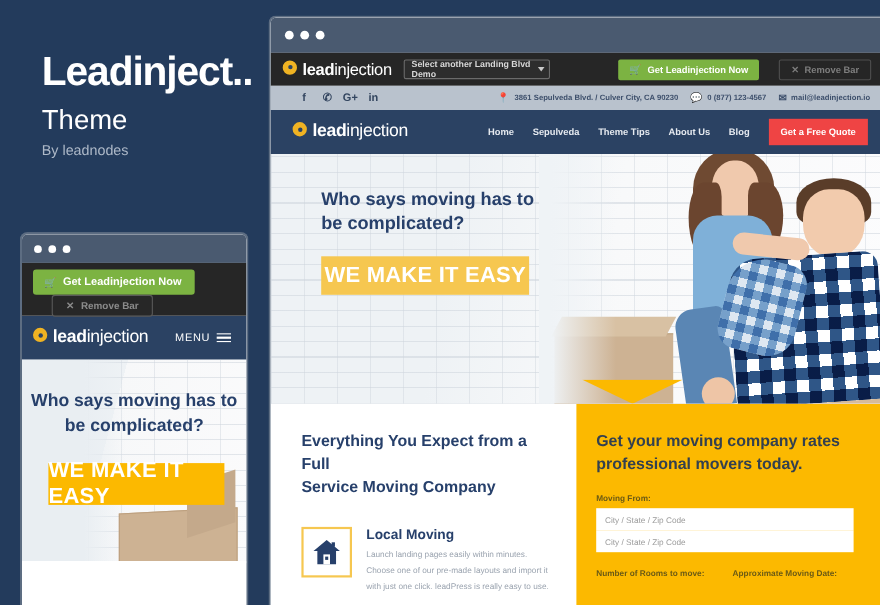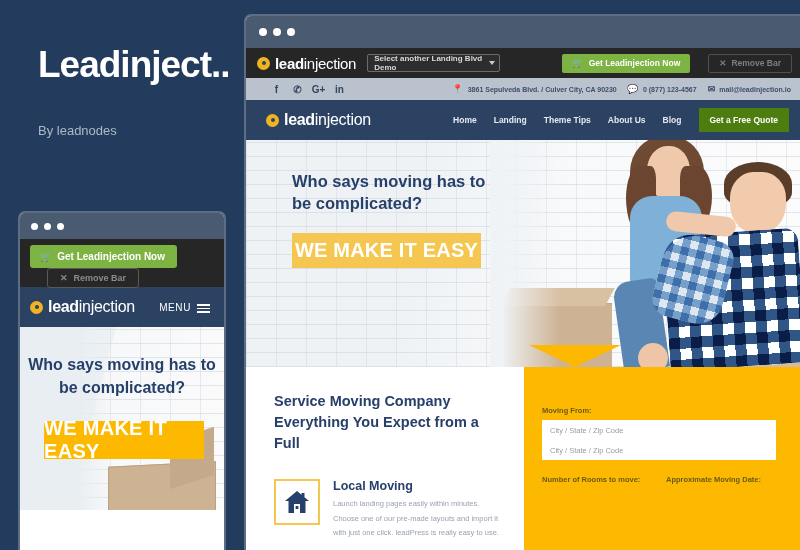--- a/index.html
+++ b/index.html
@@ -14,21 +14,21 @@
   
   .left-text { position: absolute; left: 38px; top: 46px; width: 200px; }
   .left-title {
     font-size: 37px; font-weight: bold; color: #ffffff;
     letter-spacing: -1px; line-height: 1.05; white-space: nowrap;
   }
   .left-sub {
     font-size: 25px; font-weight: 300; color: #ffffff;
     margin-top: 12px; line-height: 1;
   }
-  .left-by { font-size: 13px; color: #aeb9c8; margin-top: 38px; }
+  .left-by { font-size: 13px; color: #aeb9c8; margin-top: 7px; }
 
   
   .win-bar { background: #4a5a70; display: flex; align-items: center; }
   .dots { display: flex; gap: 6px; }
   .dot { background: #ffffff; border-radius: 50%; }
 
   
   .mobile {
     position: absolute; left: 18px; top: 211px;
     width: 208px; height: 339px;
@@ -56,36 +56,36 @@
     font-size: 9px; font-weight: bold;
     padding: 4px 12px; border-radius: 3px;
     display: flex; align-items: center; gap: 6px; white-space: nowrap;
     background: rgba(40,40,40,.55);
   }
   .m-nav {
     background: #2b4263; height: 40px;
     display: flex; align-items: center; justify-content: space-between;
     padding: 0 14px 0 10px;
   }
-  .logo { display: flex; align-items: center; gap: 5px; white-space: nowrap; }
+  .logo { display: flex; align-items: flex-start; gap: 5px; white-space: nowrap; }
   .logo-mark {
     width: 13px; height: 13px; border-radius: 50%;
     border: 2px solid #f0b323; background: #f0b323;
     position: relative; flex: none;
   }
   .logo-mark::after {
     content: ""; position: absolute; left: 50%; top: 50%;
     width: 4px; height: 4px; margin: -2px 0 0 -2px;
     border-radius: 50%; background: #2b4263;
   }
   .logo-text { font-size: 16px; color: #ffffff; letter-spacing: -.3px; }
   .logo-text b { font-weight: bold; }
   .logo-text span { font-weight: 300; }
   .m-menu {
-    display: flex; align-items: flex-end; gap: 6px;
+    display: flex; align-items: center; gap: 6px;
     color: #ffffff; font-size: 10px; letter-spacing: .6px;
   }
   .burger { display: flex; flex-direction: column; gap: 2px; }
   .burger i { display: block; width: 13px; height: 1.5px; background: #ffffff; }
 
   .m-hero {
     position: relative; height: 185px; overflow: hidden;
     background: linear-gradient(105deg,#eef2f5 0%,#eef2f5 38%,#f7f8f9 38%,#fbfbfc 100%);
   }
   .brickwall {
@@ -177,21 +177,21 @@
   
   .site-nav {
     background: #2b4263; height: 40px;
     display: flex; align-items: center; padding: 0 11px 0 20px;
   }
   .site-nav .logo-text { font-size: 16px; }
   .nav-spacer { flex: 1; }
   .nav-links { display: flex; align-items: center; gap: 17px; }
   .nav-links a { color: #e6eaf0; font-size: 8.5px; font-weight: bold; text-decoration: none; white-space: nowrap; }
   .nav-quote {
-    background: #4d7c0f; color: #ffffff; font-size: 8.5px; font-weight: bold;
+    background: #ef4444; color: #ffffff; font-size: 8.5px; font-weight: bold;
     padding: 7px 11px; margin-left: 17px; white-space: nowrap;
   }
 
   
   .d-hero {
     position: relative; height: 227px; overflow: hidden;
     background: linear-gradient(100deg,#eef2f5 0%,#eef2f5 30%,#f8f9fa 55%,#fcfcfd 100%);
   }
   .d-hero-h {
     position: absolute; left: 46px; top: 30px; width: 210px;
@@ -322,20 +322,21 @@
   .f-row { display: flex; gap: 14px; }
   .f-col { flex: 1; }
 </style>
 </head>
 <body>
 
 <div id="root">
 
   <div class="left-text">
     <div class="left-title">Leadinject..</div>
+    <div class="left-sub">Theme</div>
     <div class="left-by">By leadnodes</div>
   </div>
 
   <div class="mobile">
     <div class="win-bar">
       <div class="dots">
         <span class="dot"></span>
         <span class="dot"></span>
         <span class="dot"></span>
       </div>
@@ -435,21 +436,21 @@
     </div>
 
     <div class="site-nav">
       <div class="logo">
         <span class="logo-mark"></span>
         <span class="logo-text"><b>lead</b><span>injection</span></span>
       </div>
       <div class="nav-spacer"></div>
       <div class="nav-links">
         <a href="#">Home</a>
-        <a href="#">Landing</a>
+        <a href="#">Sepulveda</a>
         <a href="#">Theme Tips</a>
         <a href="#">About Us</a>
         <a href="#">Blog</a>
       </div>
       <div class="nav-quote">Get a Free Quote</div>
     </div>
 
     <div class="d-hero">
       <div class="brickwall"></div>
       <div class="photo">
@@ -475,40 +476,44 @@
       </div>
       <div class="d-hero-badge">WE MAKE IT EASY</div>
       <div class="notch-wrap">
         <div class="notch"></div>
       </div>
     </div>
 
     <div class="lower">
       <div class="lower-left">
         <div class="sect-h">
+          <div>Everything You Expect from a Full</div>
           <div>Service Moving Company</div>
-          <div>Everything You Expect from a Full</div>
         </div>
         <div class="feature">
           <div class="feat-icon">
             <svg width="26" height="24" viewBox="0 0 26 24" aria-hidden="true">
               <path d="M13 1 L25 11 L21.5 11 L21.5 23 L4.5 23 L4.5 11 L1 11 Z" fill="#27406b"></path>
               <rect x="17.5" y="3" width="3" height="4" fill="#27406b"></rect>
               <rect x="10" y="14" width="6" height="9" fill="#ffffff"></rect>
               <rect x="11.6" y="16" width="2.8" height="3" fill="#27406b"></rect>
             </svg>
           </div>
           <div>
             <div class="feat-h">Local Moving</div>
             <div class="feat-p">Launch landing pages easily within minutes. Choose one of our pre-made layouts and import it with just one click. leadPress is really easy to use.</div>
           </div>
         </div>
       </div>
 
       <div class="lower-right">
+        <div class="form-h">
+          <div>Get your moving company rates</div>
+          <div>professional movers today.</div>
+        </div>
 
         <div class="f-label">Moving From:</div>
         <div class="f-input">City / State / Zip Code</div>
 
         <div class="f-input">City / State / Zip Code</div>
 
         <div class="f-row">
           <div class="f-col">
             <div class="f-label">Number of Rooms to move:</div>
 

